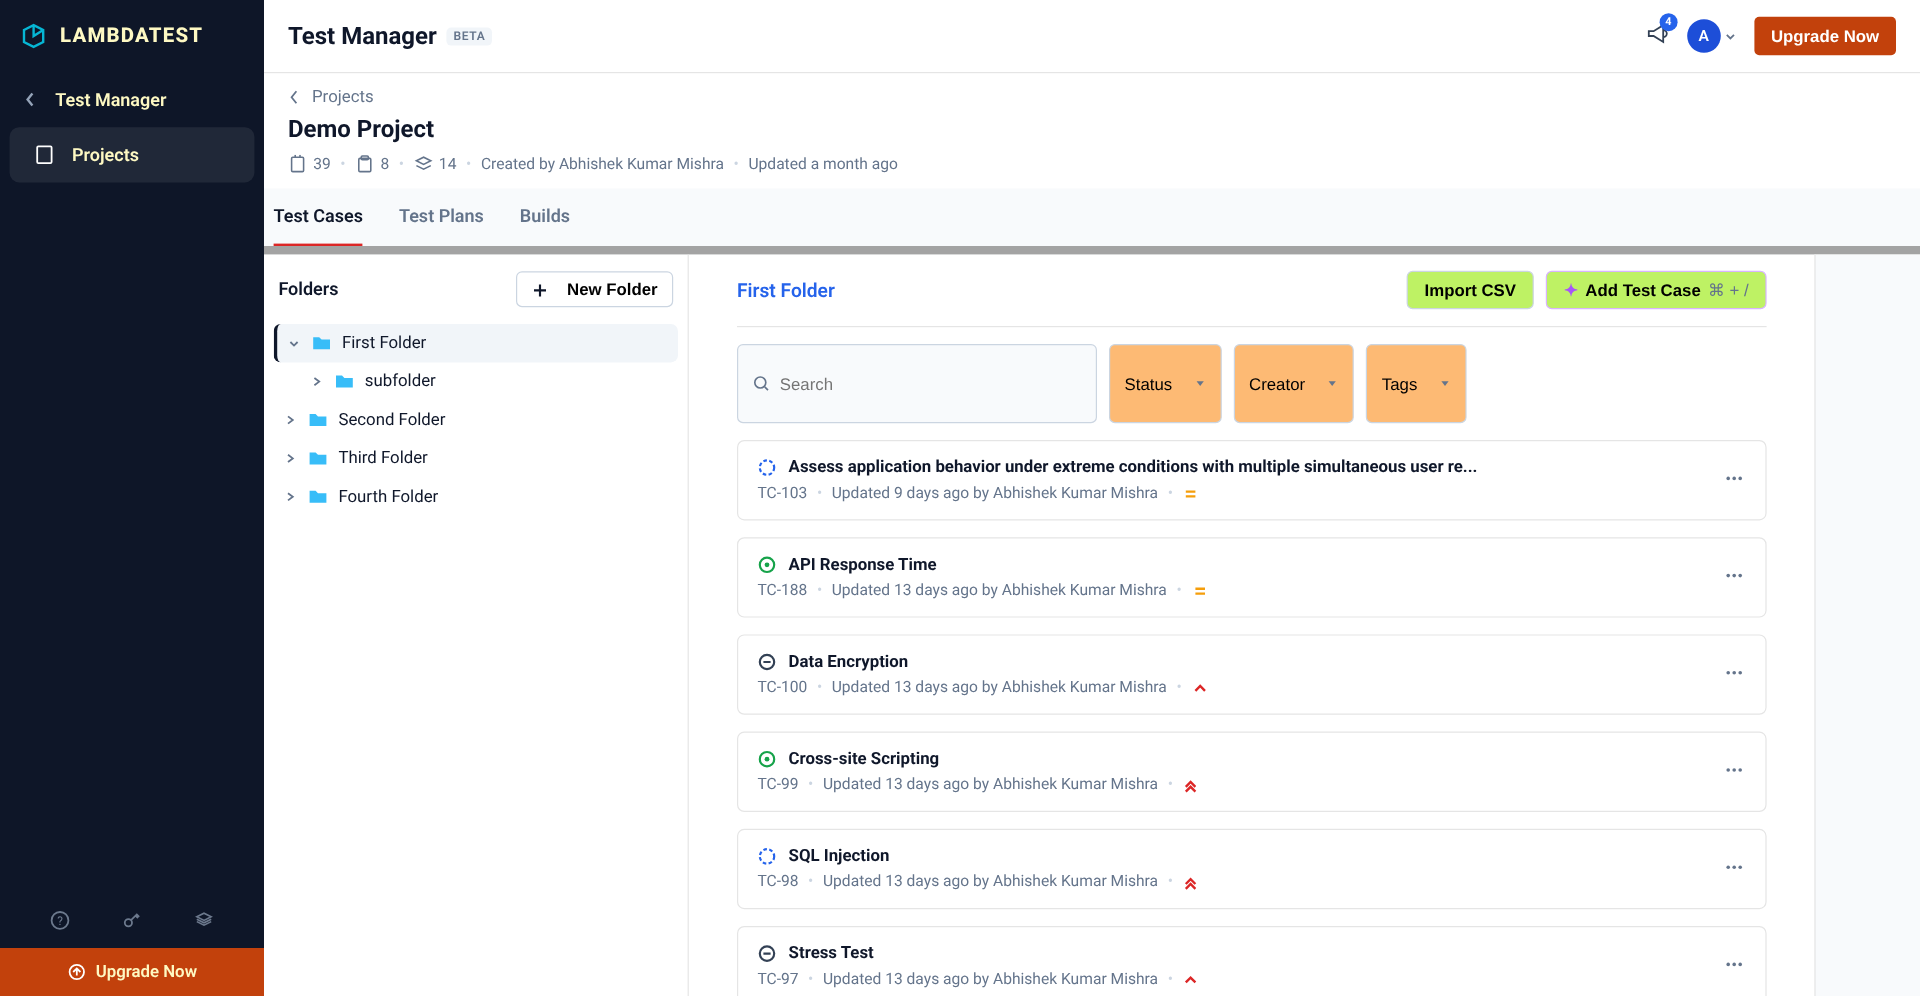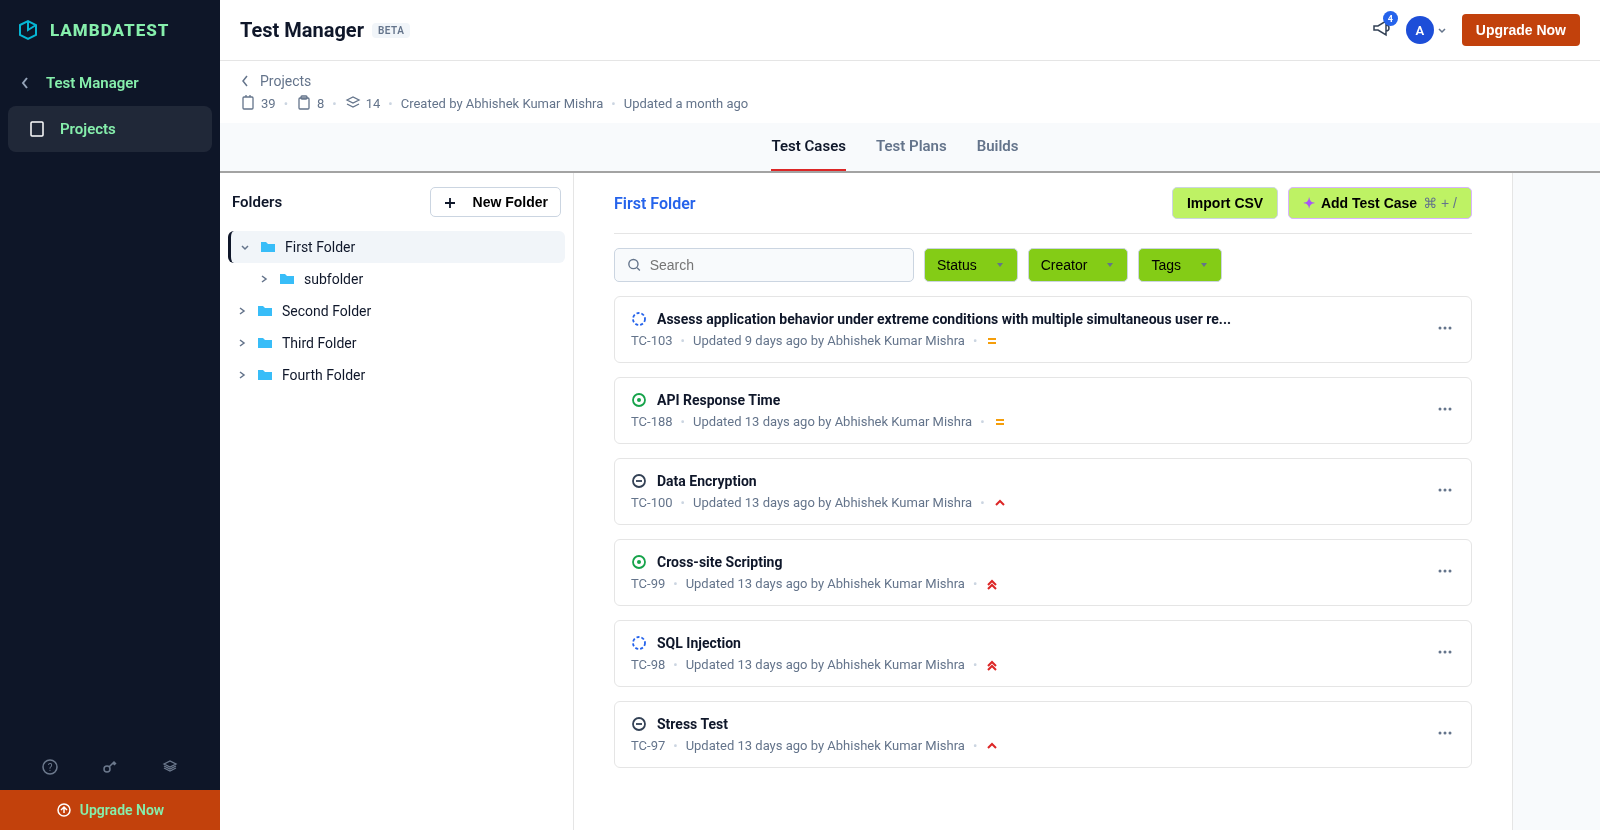--- a/index.html
+++ b/index.html
@@ -8,21 +8,21 @@
       display: flex;
       height: 830px;
       width: 1600px;
       overflow: hidden;
       background: #fff;
       color: #0f172a;
     }
     .sidebar {
       width: 220px;
       background: #0e1628;
-      color: #86efac;
+      color: #fef9c3;
       display: flex;
       flex-direction: column;
       flex-shrink: 0;
       position: relative;
     }
     .logo {
       display: flex;
       align-items: center;
       gap: 10px;
       padding: 18px 16px;
@@ -170,24 +170,23 @@
       align-items: center;
       gap: 8px;
       color: #64748b;
       font-size: 13px;
       flex-wrap: wrap;
     }
     .meta-stat { display: flex; align-items: center; gap: 5px; }
     .dot { color: #cbd5e1; }
     .tabs {
       display: flex;
-      padding: 0 24px;
-      border-bottom: 2px solid #a3a3a3;
+      padding: 0 8px;
+      border-bottom: 7px solid #a3a3a3;
       background: #f8fafc;
-      justify-content: center;
     }
     .tab {
       padding: 14px 0;
       margin-right: 30px;
       font-size: 15px;
       font-weight: 600;
       color: #64748b;
       cursor: pointer;
       border-bottom: 2px solid transparent;
     }
@@ -283,32 +282,32 @@
       padding: 14px 0;
     }
     .search-box {
       flex: 0 0 300px;
       display: flex;
       align-items: center;
       gap: 8px;
       border: 1px solid #cbd5e1;
       background: #f8fafc;
       border-radius: 5px;
-      padding: 0 12px;
+      padding: 16px 12px;
     }
     .search-box input {
       border: none;
       outline: none;
       background: transparent;
       font-size: 14px;
       padding: 8px 0;
       width: 100%;
     }
     .filter-btn {
-      background: #84cc16;
+      background: #fdba74;
       border: 1px solid #cbd5e1;
       padding: 7px 12px;
       border-radius: 5px;
       font-size: 14px;
       cursor: pointer;
       display: flex;
       align-items: center;
       gap: 18px;
     }
     .tc-list {
@@ -421,20 +420,21 @@
     </div>
   </div>
 
   <div class="breadcrumb">
     <svg width="10" height="14" viewBox="0 0 10 14">
         <path d="M7 2 L3 7 L7 12" stroke="#64748b" stroke-width="1.5" fill="none"></path>
       </svg>
     <span>Projects</span>
   </div>
   <div class="project-header">
+    <div class="project-title">Demo Project</div>
     <div class="project-meta">
       <span class="meta-stat">
         <svg width="16" height="16" viewBox="0 0 16 16">
             <rect x="3" y="2" width="10" height="12" rx="1" stroke="#64748b" stroke-width="1.3" fill="none"></rect>
             <path d="M6 2 L6 0 M10 2 L10 0" stroke="#64748b" stroke-width="1.3"></path>
           </svg>
         <span>39</span>
       </span>
       <span class="dot">•</span>
       <span class="meta-stat">

